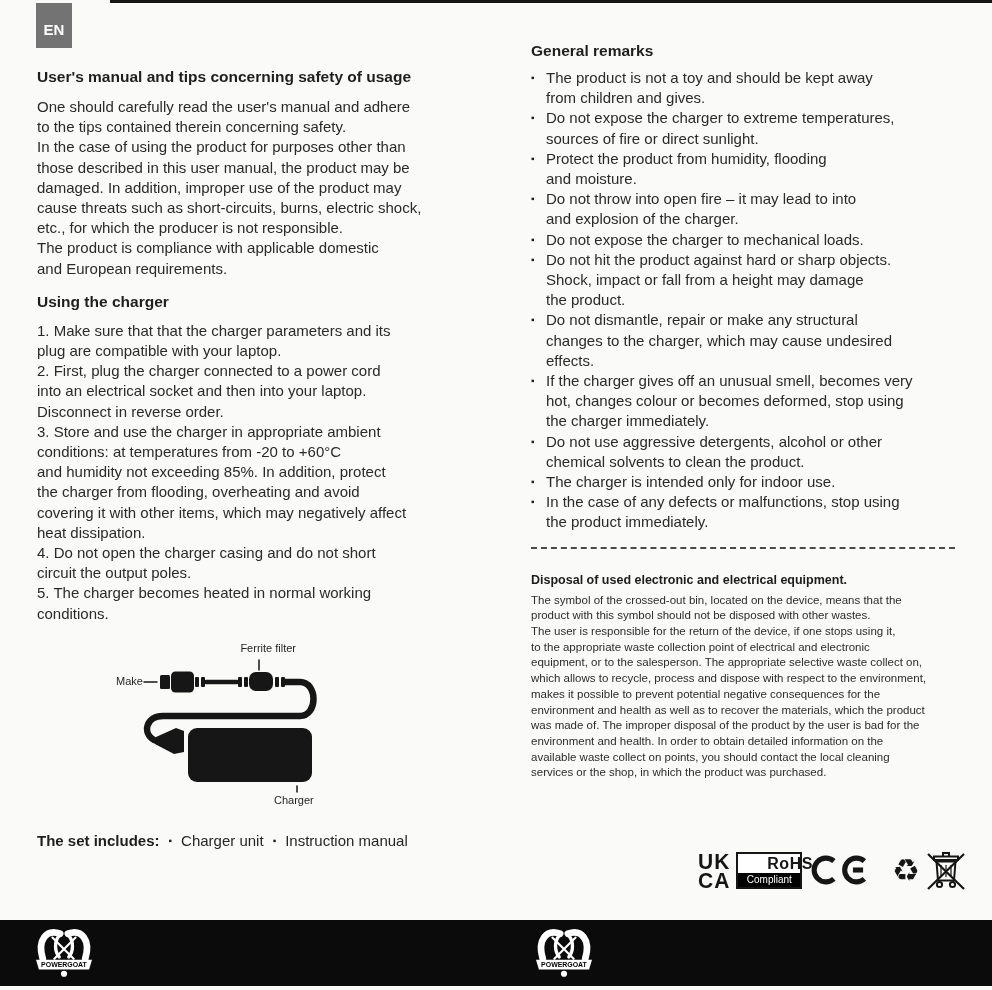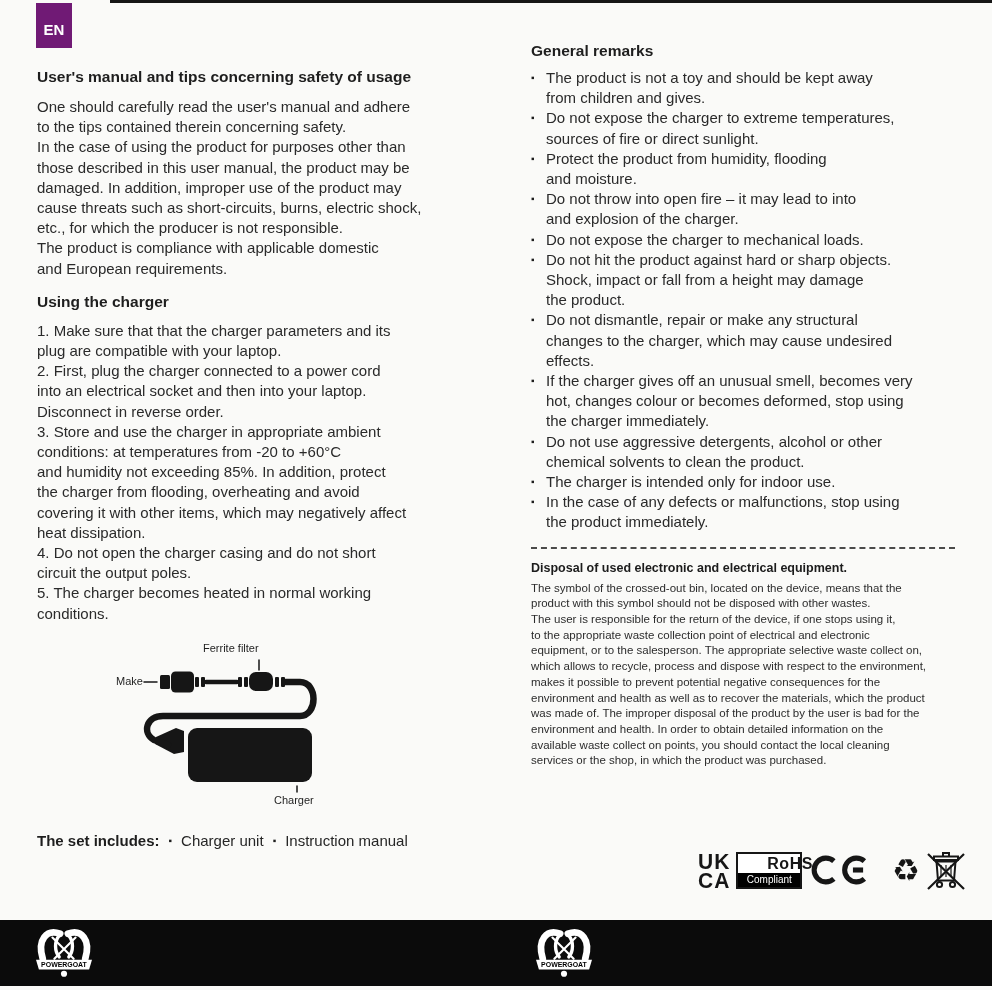--- a/index.html
+++ b/index.html
@@ -11,59 +11,59 @@
     color: #262626;
     overflow: hidden;
   }
 
   
   .top-line { position: absolute; top: 0; left: 110px; right: 0; height: 3px; background: #161616; }
 
   
   .en-badge {
     position: absolute; left: 36px; top: 3px; width: 36px; height: 45px;
-    background: #701a75; color: #fff; font-weight: bold; font-size: 15px;
+    background: #737373; color: #fff; font-weight: bold; font-size: 15px;
     display: flex; align-items: center; justify-content: center; padding-top: 7px;
   }
 
   
   .col-left  { position: absolute; left: 37px;  top: 66px; width: 456px; }
   .col-right { position: absolute; left: 531px; top: 40px; width: 436px; }
 
   h2 { font-size: 15.5px; font-weight: bold; color: #1e1e1e; line-height: 21px; }
   .block { font-size: 15px; line-height: 20.2px; white-space: pre; color: #2a2a2a; }
 
   .col-left h2.title { margin-bottom: 10px; }
   .intro { margin-bottom: 12px; }
   .h-using { margin-bottom: 9px; }
   .steps { margin-bottom: 12px; }
 
   
   .diagram { position: relative; margin-top: 8px; height: 186px; }
   .diagram svg { position: absolute; left: 0; top: 0; }
   .dlabel { position: absolute; font-size: 11px; color: #1f1f1f; white-space: nowrap; }
-  .lbl-ferrite { left: 166px; top: 6px; width: 105px; text-align: left; }
+  .lbl-ferrite { left: 154px; top: 6px; width: 105px; text-align: right; }
   .lbl-plug { left: 79px; top: 39px; }
   .lbl-charger { left: 237px; top: 158px; }
 
   
   .set-row { margin-top: 10px; font-size: 15px; display: flex; align-items: baseline; gap: 9px; }
   .set-row .lbl { font-weight: bold; color: #1e1e1e; }
   .sq { font-size: 10px; color: #1e1e1e; position: relative; top: -2px; }
 
   
   .h-remarks { margin-bottom: 7px; }
   ul.remarks { list-style: none; }
   ul.remarks li { display: flex; }
   ul.remarks .sq { width: 15px; flex: 0 0 15px; font-size: 10px; line-height: 20.2px; top: 0; }
   ul.remarks .txt { font-size: 15px; line-height: 20.2px; white-space: pre; color: #2a2a2a; }
 
   .divider { margin-top: 14px; border-top: 2px dashed #4a4a4a; width: 424px; }
 
-  .disposal-h { font-size: 12.5px; font-weight: bold; color: #1c1c1c; margin-top: 12px; }
+  .disposal-h { font-size: 12.5px; font-weight: bold; color: #1c1c1c; margin-top: 24px; }
   .disposal-b { font-size: 11.5px; line-height: 15.7px; white-space: pre; margin-top: 6px; color: #2c2c2c; }
 
   
   .certs {
     position: absolute; left: 698px; top: 846px; width: 268px; height: 48px;
     display: flex; align-items: center; justify-content: space-between;
   }
   .ukca { font-weight: bold; font-size: 21px; line-height: 17.5px; letter-spacing: 1px; color: #161616; transform: scaleY(1.05); }
   .rohs { width: 66px; border: 2.5px solid #161616; text-align: center; background: #fff; }
   .rohs .r-top { font-size: 16px; font-weight: bold; line-height: 19px; color: #161616; letter-spacing: 0.5px; margin-left: 29px; }

